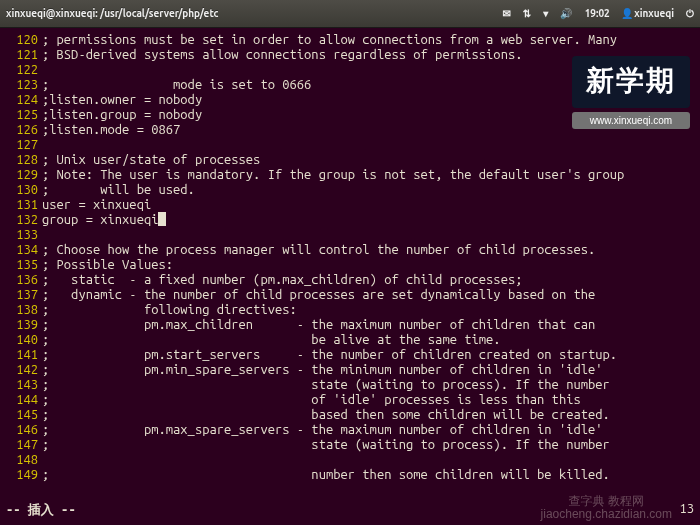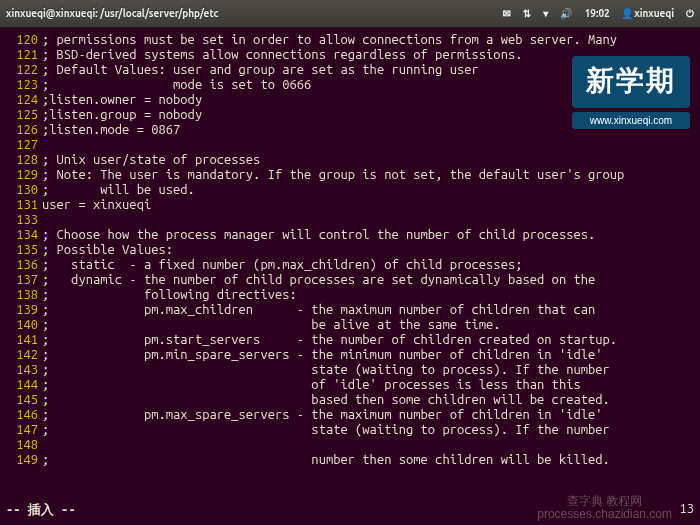--- a/index.html
+++ b/index.html
@@ -58,31 +58,31 @@
 }
 .status-bar .mode { font-weight: bold; }
 .status-bar .spacer { flex: 1; }
 .badge {
   position: absolute;
   right: 10px;
   top: 56px;
   text-align: center;
 }
 .badge .big {
-  background: #0c4a6e;
+  background: #0f172a;
   color: #fff;
   font-family: "Microsoft YaHei", sans-serif;
   font-weight: bold;
   font-size: 28px;
   padding: 6px 14px 8px;
   border-radius: 4px;
   letter-spacing: 2px;
 }
 .badge .url {
-  background: #0c4a6e;
+  background: #737373;
   color: #fff;
   font-family: sans-serif;
   font-size: 10px;
   padding: 3px 6px;
   border-radius: 3px;
   margin-top: 4px;
 }
 .bottom-wm {
   position: absolute;
   right: 28px;
@@ -111,30 +111,31 @@
       <span style="margin-left:0">xinxueqi</span>
     </span>
     <span class="ico">⏻</span>
   </div>
 </div>
 
 <div class="terminal">
   <div id="lines">
       <div class="line"><span class="ln">120</span><span class="txt">; permissions must be set in order to allow connections from a web server. Many</span></div>
       <div class="line"><span class="ln">121</span><span class="txt">; BSD-derived systems allow connections regardless of permissions.</span></div>
-      <div class="line"><span class="ln">122</span><span class="txt">; Default Values: user and group are set as the running user</span></div>
+      <div class="line"><span class="ln">122</span></div>
       <div class="line"><span class="ln">123</span><span class="txt">;                 mode is set to 0666</span></div>
       <div class="line"><span class="ln">124</span><span class="txt">;listen.owner = nobody</span></div>
       <div class="line"><span class="ln">125</span><span class="txt">;listen.group = nobody</span></div>
       <div class="line"><span class="ln">126</span><span class="txt">;listen.mode = 0867</span></div>
       <div class="line"><span class="ln">127</span><span class="txt"></span></div>
       <div class="line"><span class="ln">128</span><span class="txt">; Unix user/state of processes</span></div>
       <div class="line"><span class="ln">129</span><span class="txt">; Note: The user is mandatory. If the group is not set, the default user's group</span></div>
       <div class="line"><span class="ln">130</span><span class="txt">;       will be used.</span></div>
       <div class="line"><span class="ln">131</span><span class="txt">user = xinxueqi</span></div>
+      <div class="line"><span class="ln">132</span><span class="txt">group = xinxueqi</span><span class="cursor"></span></div>
       <div class="line"><span class="ln">133</span><span class="txt"></span></div>
       <div class="line"><span class="ln">134</span><span class="txt">; Choose how the process manager will control the number of child processes.</span></div>
       <div class="line"><span class="ln">135</span><span class="txt">; Possible Values:</span></div>
       <div class="line"><span class="ln">136</span><span class="txt">;   static  - a fixed number (pm.max_children) of child processes;</span></div>
       <div class="line"><span class="ln">137</span><span class="txt">;   dynamic - the number of child processes are set dynamically based on the</span></div>
       <div class="line"><span class="ln">138</span><span class="txt">;             following directives:</span></div>
       <div class="line"><span class="ln">139</span><span class="txt">;             pm.max_children      - the maximum number of children that can</span></div>
       <div class="line"><span class="ln">140</span><span class="txt">;                                    be alive at the same time.</span></div>
       <div class="line"><span class="ln">141</span><span class="txt">;             pm.start_servers     - the number of children created on startup.</span></div>
       <div class="line"><span class="ln">142</span><span class="txt">;             pm.min_spare_servers - the minimum number of children in 'idle'</span></div>
@@ -154,14 +155,14 @@
   <span>13</span>
 </div>
 
 <div class="badge">
   <div class="big">新学期</div>
   <div class="url">www.xinxueqi.com</div>
 </div>
 
 <div class="bottom-wm">
   <div>查字典  教程网</div>
-  <div>processes.chazidian.com</div>
+  <div>jiaocheng.chazidian.com</div>
 </div>
 
 </body></html>

